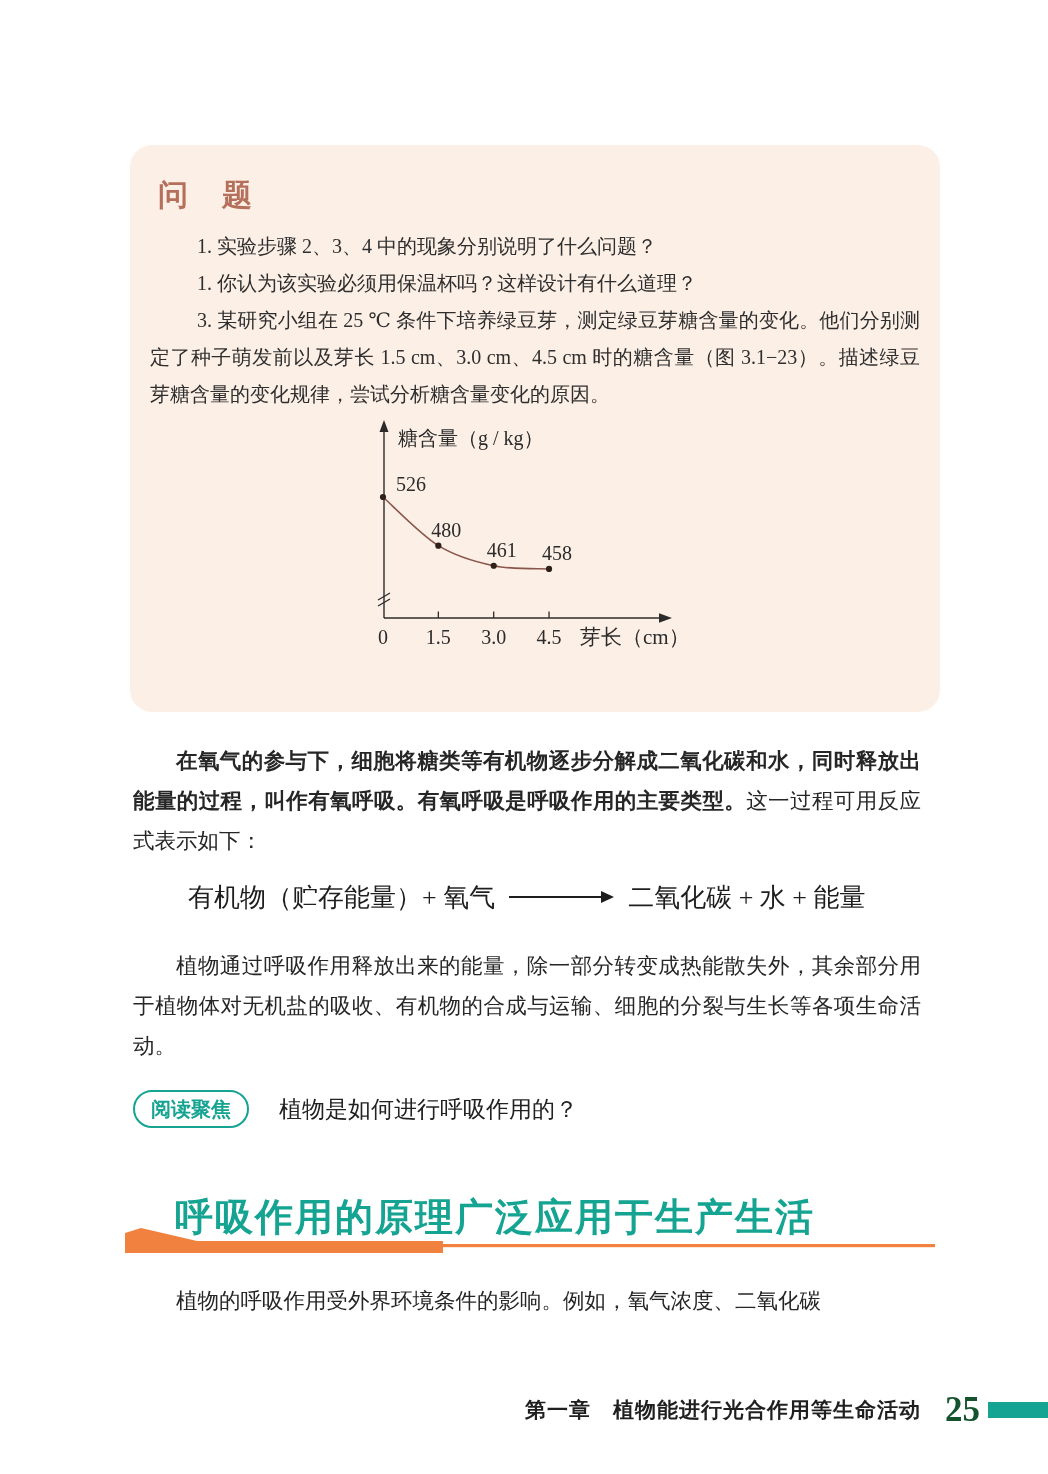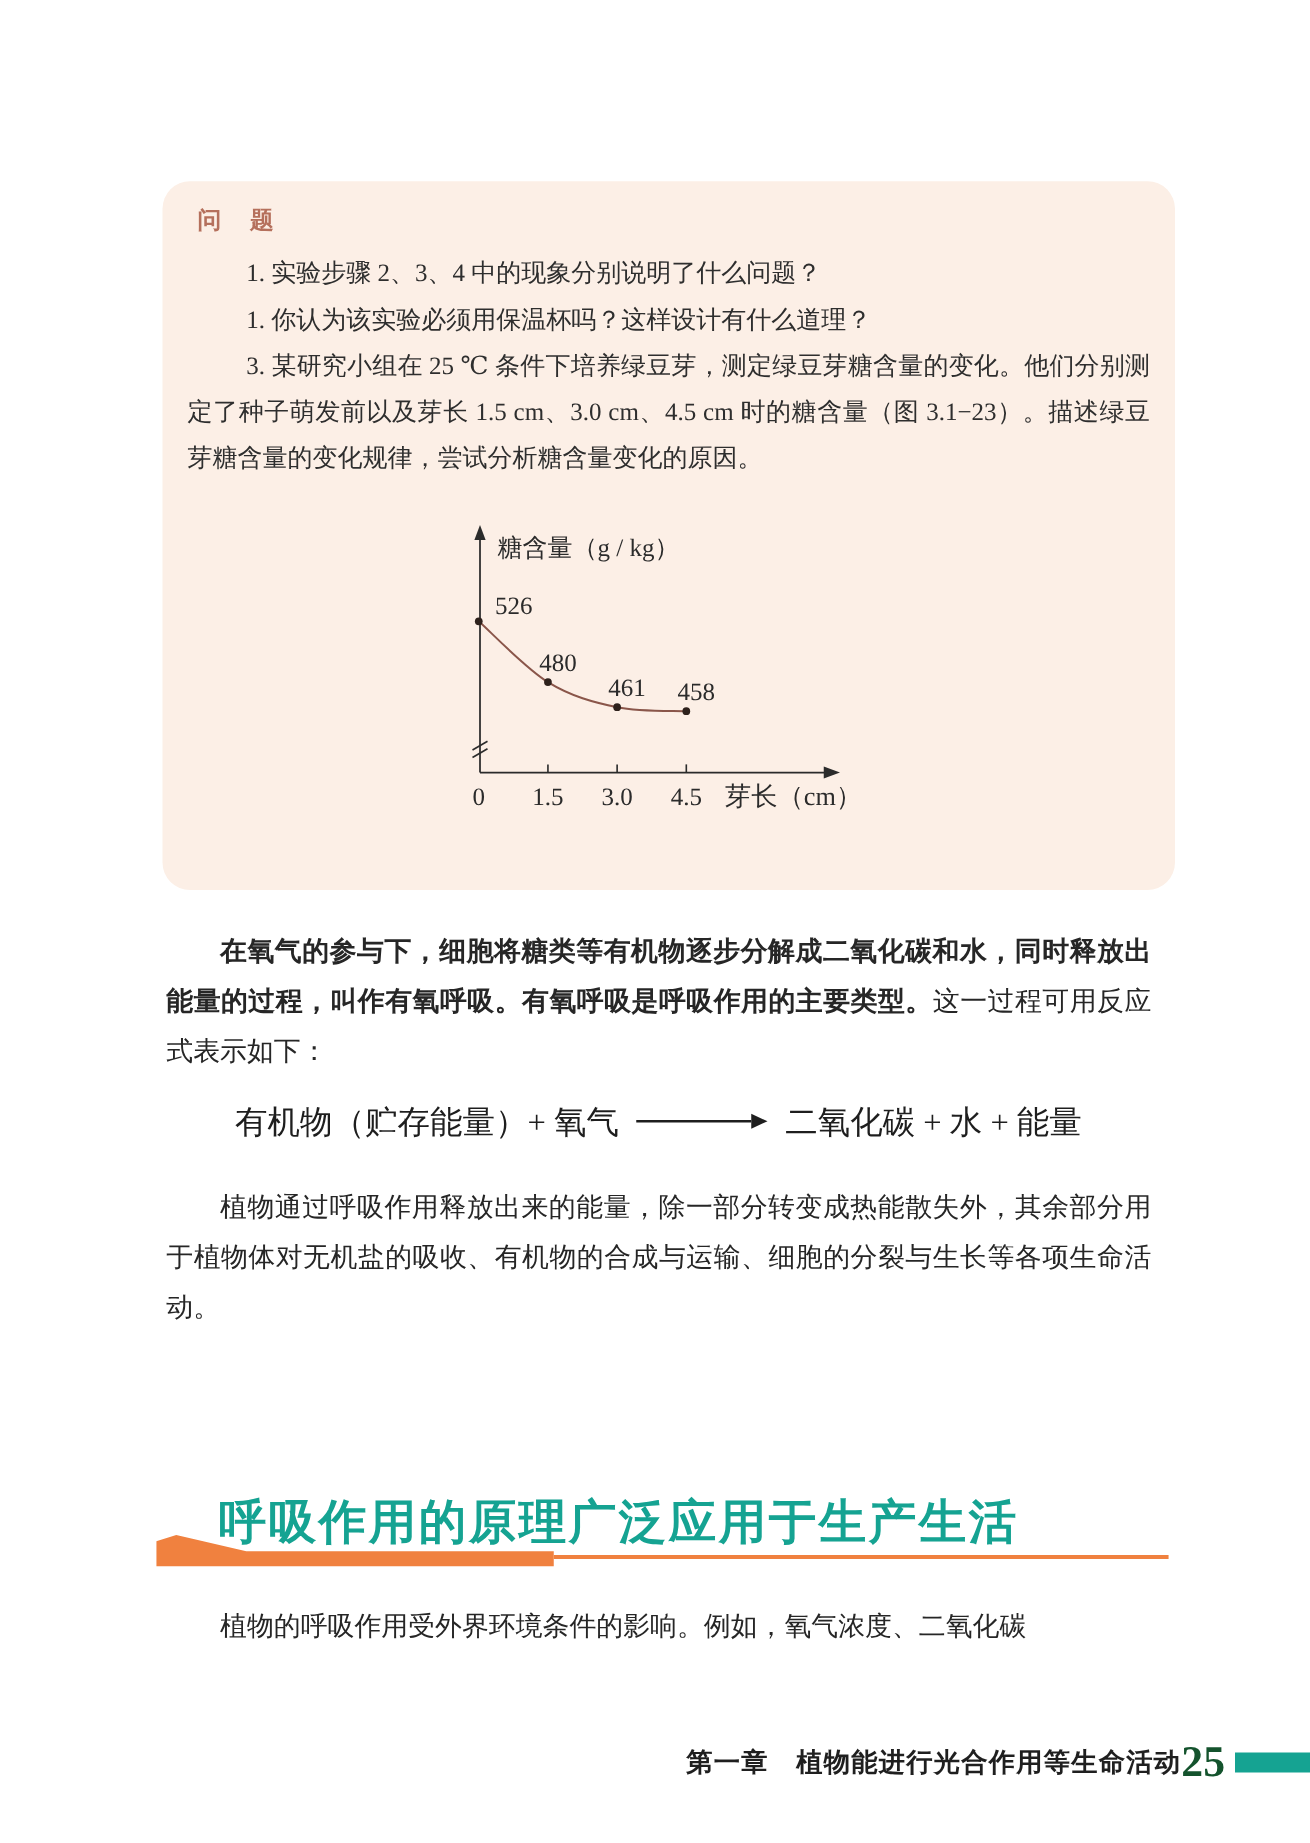--- a/index.html
+++ b/index.html
@@ -2,22 +2,22 @@
 <html style="--box-bg: #fcefe6; --box-title: #b5705c; --teal: #15a392; --orange: #f0813f; --curve: #8a564a; --text: #262626;"><head>
 <meta charset="utf-8">
 <style>
   html,body{margin:0;padding:0;background:#fff;}
   .page{position:relative;width:1048px;height:1474px;background:#fff;overflow:hidden;
         font-family:"Liberation Serif","DejaVu Serif",serif;color:var(--text,#262626);}
   
   .qbox{position:absolute;left:130px;top:145px;width:810px;height:567px;
         background:var(--box-bg,#fcefe6);border-radius:22px;box-sizing:border-box;
         padding:18px 20px 0 20px;}
-  .qbox-title{margin:0 0 12px 8px;font-family:"Liberation Sans","DejaVu Sans",sans-serif;
-        font-size:19px;font-weight:700;color:var(--box-title,#b5705c);letter-spacing:2px;}
+  .qbox-title{margin:12px 0 12px 8px;font-family:"Liberation Sans","DejaVu Sans",sans-serif;
+        font-size:30px;font-weight:700;color:var(--box-title,#b5705c);letter-spacing:2px;}
   .qitem{margin:0;font-size:20px;line-height:37px;text-align:justify;
         text-indent:2.35em;color:#2e2e2e;}
   .chart{position:absolute;left:238px;top:273px;width:320px;height:242px;}
   .chart svg{display:block;width:320px;height:242px;}
   .fig-caption{position:absolute;left:0;top:521px;width:100%;text-align:center;
         font-size:21px;color:#272727;}
   
   .para{position:absolute;margin:0;font-size:21.5px;line-height:40px;
         text-align:justify;text-indent:2em;}
   .p1{left:133px;top:741px;width:788px;}
@@ -41,21 +41,21 @@
   .rf-q{margin-left:30px;font-size:23px;color:#222;}
   
   .section-heading{position:absolute;left:175px;top:1192px;margin:0;
         font-family:"Liberation Sans","DejaVu Sans",sans-serif;font-size:38px;
         font-weight:700;color:var(--teal,#15a392);letter-spacing:2px;}
   .orange-deco{position:absolute;left:125px;top:1227px;}
   
   .footer{position:absolute;left:0;top:1390px;width:1048px;height:40px;
         display:flex;justify-content:flex-end;align-items:center;}
   .chapter{font-size:21px;font-weight:600;letter-spacing:1px;color:#1f1f1f;
-        }
+        margin-right:24px;}
   .pagenum{font-family:Liberation Serif, serif;font-size:35px;
         font-weight:800;color:#14532d;margin-right:8px;}
   .footer-bar{width:60px;height:16px;background:var(--teal,#15a392);}
   
   .ctext{font-family:"Liberation Serif","DejaVu Serif",serif;fill:#2b2b2b;}
 </style>
 </head>
 <body>
 
 <div class="page">
@@ -107,20 +107,24 @@
     <span class="eq-left">有机物（贮存能量）+ 氧气</span>
     <span class="eq-arrow">
         <span class="eq-arrow-line"></span>
         <span class="eq-arrow-head"></span>
       </span>
     <span class="eq-right">二氧化碳 + 水 + 能量</span>
   </div>
 
   <p class="para p2">植物通过呼吸作用释放出来的能量，除一部分转变成热能散失外，其余部分用于植物体对无机盐的吸收、有机物的合成与运输、细胞的分裂与生长等各项生命活动。</p>
 
+  <div class="reading-focus">
+    <span class="rf-badge">阅读聚焦</span>
+    <span class="rf-q">植物是如何进行呼吸作用的？</span>
+  </div>
 
   <h1 class="section-heading">呼吸作用的原理广泛应用于生产生活</h1>
 
   <svg class="orange-deco" width="810" height="28" viewBox="0 0 810 28" xmlns="http://www.w3.org/2000/svg">
     <polygon points="0,6 16,1 72,14 318,14 318,26 0,26" fill="#f0813f"></polygon>
     <rect x="318" y="17" width="492" height="3.2" fill="#f0813f"></rect>
   </svg>
 
   <p class="para p3">植物的呼吸作用受外界环境条件的影响。例如，氧气浓度、二氧化碳</p>
 

